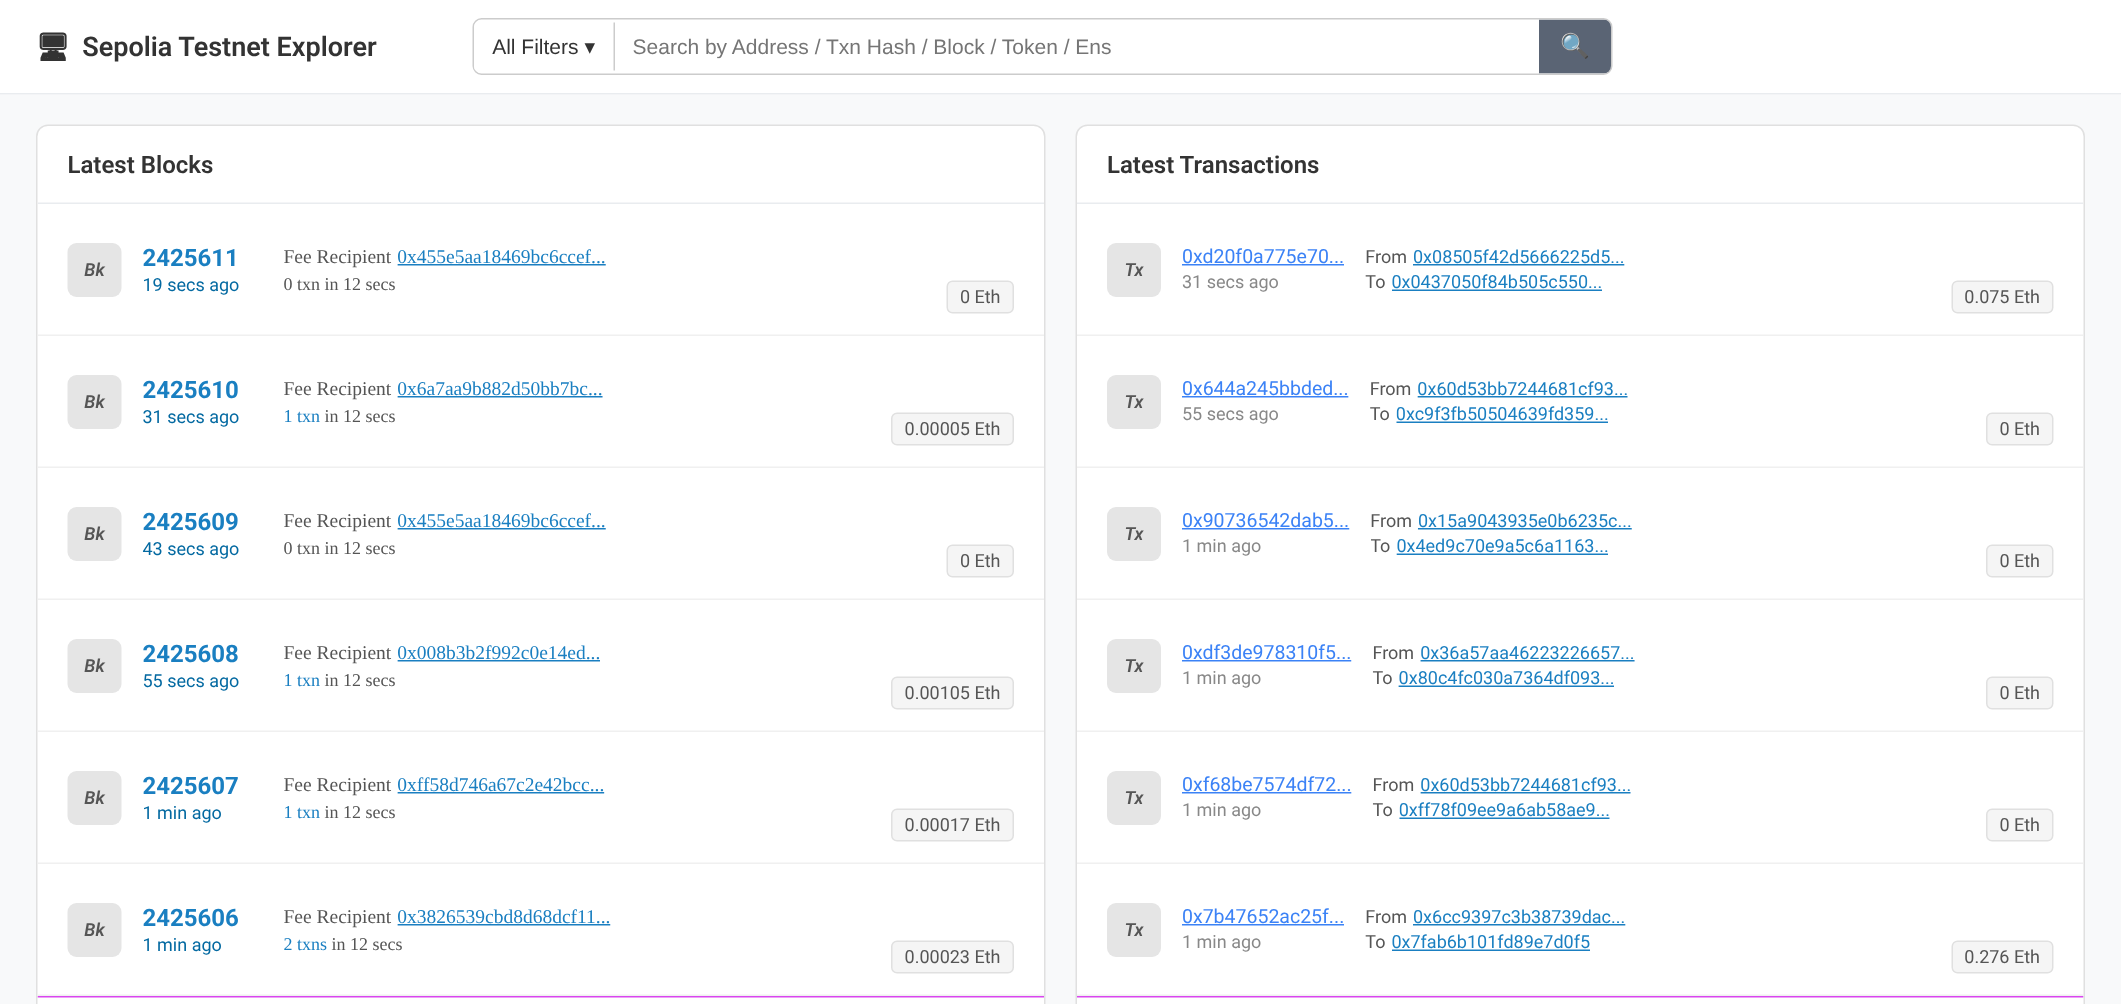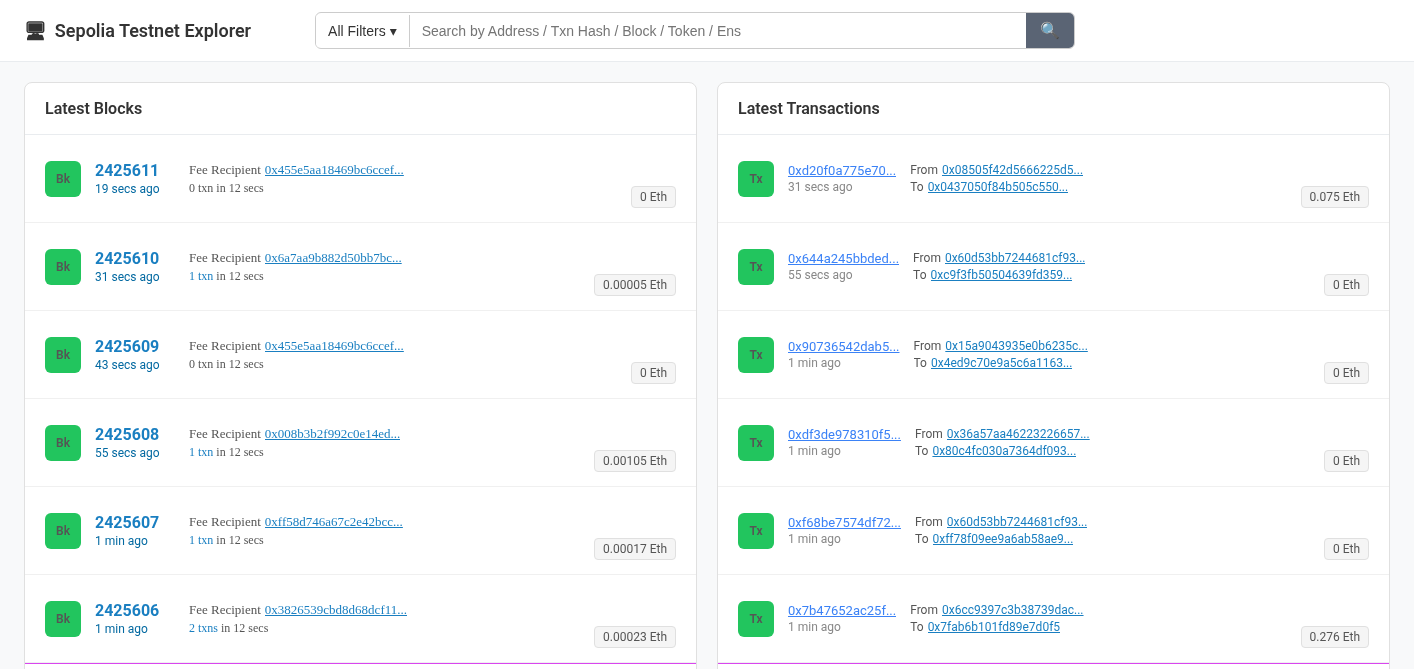--- a/index.html
+++ b/index.html
@@ -87,28 +87,29 @@
       display: flex;
       align-items: center;
       padding: 14px 20px;
       border-bottom: 1px solid #f0f0f0;
       gap: 14px;
     }
     .badge {
       width: 36px;
       height: 36px;
       border-radius: 6px;
-      background: #22c55e;
+      background: #e5e5e5;
       display: flex;
       align-items: center;
       justify-content: center;
       font-size: 12px;
       font-weight: 600;
       color: #555;
       flex-shrink: 0;
+      font-style: italic;
     }
     .item-meta {
       display: flex;
       flex-direction: column;
       min-width: 80px;
     }
     .item-meta .block-num {
       color: #1a7fc1;
       font-weight: 700;
       text-decoration: none;

